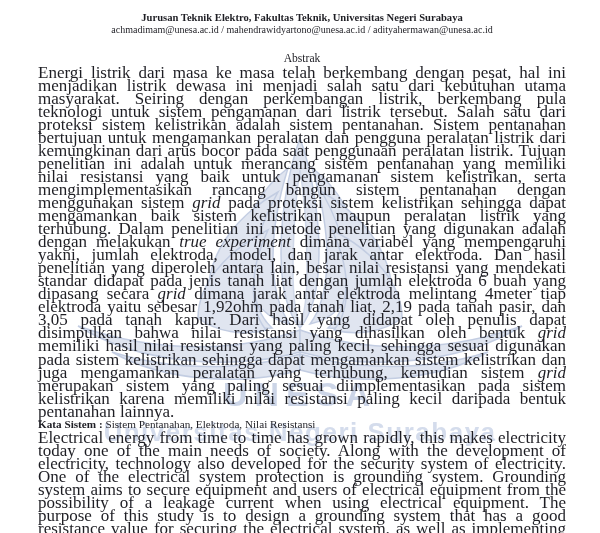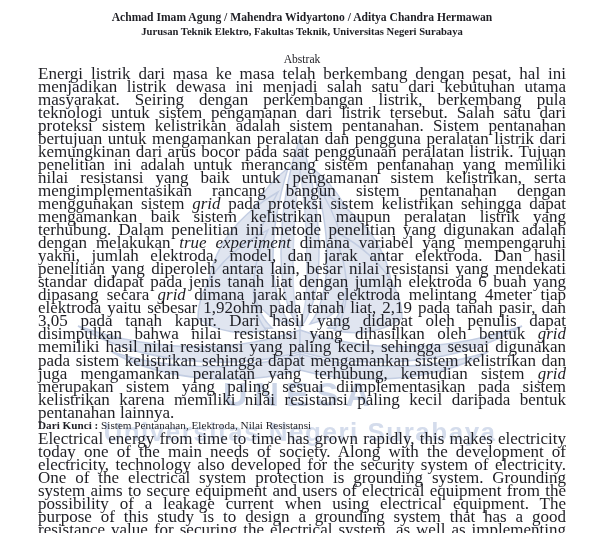--- a/index.html
+++ b/index.html
@@ -101,28 +101,28 @@
     </g>
     <g>
       <text x="300" y="406" text-anchor="middle" font-family="Liberation Sans, sans-serif" font-weight="bold" font-size="34" letter-spacing="7" fill="#bcc8e0" opacity="0.75">UNESA</text>
       <text x="300" y="441" text-anchor="middle" font-family="Liberation Sans, sans-serif" font-weight="bold" font-size="26" letter-spacing="1.5" fill="#c3cee4" opacity="0.7">Universitas Negeri Surabaya</text>
     </g>
   </svg>
 
   <div class="content">
 
     <header class="hdr">
-      <div class="authors">Achmad Imam Agung / Mahendra Widyartono / Aditya Chandra Hermawan</div>
       <div class="affiliation">Jurusan Teknik Elektro, Fakultas Teknik, Universitas Negeri Surabaya</div>
+      <div class="emails">achmadimam@unesa.ac.id / mahendrawidyartono@unesa.ac.id / adityahermawan@unesa.ac.id</div>
     </header>
 
     <section>
       <h2 class="sec-heading abstrak-heading">Abstrak</h2>
       <p class="para"><span>Energi listrik dari masa ke masa telah berkembang dengan pesat, hal ini menjadikan listrik dewasa ini menjadi salah satu dari kebutuhan utama masyarakat. Seiring dengan perkembangan listrik, berkembang pula teknologi untuk sistem pengamanan dari listrik tersebut. Salah satu dari proteksi sistem kelistrikan adalah sistem pentanahan. Sistem pentanahan bertujuan untuk mengamankan peralatan dan pengguna peralatan listrik dari kemungkinan dari arus bocor pada saat penggunaan peralatan listrik. Tujuan penelitian ini adalah untuk merancang sistem pentanahan yang memiliki nilai resistansi yang baik untuk pengamanan sistem kelistrikan, serta mengimplementasikan rancang bangun  sistem pentanahan dengan menggunakan sistem </span><span class="it">grid</span><span> pada proteksi sistem kelistrikan sehingga dapat mengamankan baik sistem kelistrikan maupun peralatan listrik yang terhubung. Dalam penelitian ini metode penelitian yang digunakan adalah dengan melakukan </span><span class="it">true experiment</span><span> dimana variabel yang mempengaruhi yakni, jumlah elektroda, model, dan jarak antar elektroda. Dan hasil penelitian yang diperoleh antara lain, besar nilai resistansi yang mendekati standar didapat pada jenis tanah liat dengan jumlah elektroda 6 buah yang dipasang secara </span><span class="it">grid</span><span> dimana jarak antar elektroda melintang 4meter tiap elektroda yaitu sebesar 1,92ohm pada tanah liat, 2,19 pada tanah pasir, dan 3,05 pada tanah kapur. Dari hasil yang didapat oleh penulis dapat disimpulkan bahwa nilai resistansi yang dihasilkan oleh bentuk </span><span class="it">grid</span><span> memiliki hasil nilai resistansi yang paling kecil, sehingga sesuai digunakan pada sistem kelistrikan sehingga dapat mengamankan sistem kelistrikan dan juga mengamankan peralatan yang terhubung, kemudian sistem </span><span class="it">grid</span><span> merupakan sistem yang paling sesuai diimplementasikan pada sistem kelistrikan karena memiliki nilai resistansi paling kecil daripada bentuk pentanahan lainnya.</span></p>
-      <p class="keywords-line"><span class="bd">Dari Kunci : </span><span>Sistem Pentanahan, Elektroda, Nilai Resistansi</span></p>
+      <p class="keywords-line"><span class="bd">Kata Sistem : </span><span>Sistem Pentanahan, Elektroda, Nilai Resistansi</span></p>
     </section>
 
     <section>
       <p class="para"><span>Electrical energy from time to time has grown rapidly, this makes electricity today one of the main needs of society. Along with the development of electricity, technology also developed for the security system of electricity. One of the electrical system protection is grounding system. Grounding system aims to secure equipment and users of electrical equipment from the possibility of a leakage current when using electrical equipment. The purpose of this study is to design a grounding system that has a good resistance value for securing the electrical system, as well as implementing the design of the grounding system by using a grid system on the protection of the electrical system so that it can secure both the electrical system and the connected electrical equipment. In this research the research method used is to do a true experiment where the variables that influence are, the number of electrodes, the model, and the distance between the electrodes. And the research results obtained include, the value of resistance approaching the standard obtained in the type of clay with the number of electrodes 6 pieces mounted in a grid where the distance between the electrodes crosswise 4 meters per electrode is equal to 1.92ohm in clay, 2.19 in soil sand, and 3.05 in lime soil. From the results obtained by the author, it can be concluded that the value of resistance produced by the grid form has the lowest resistance value, so that it is suitable for use in electrical systems</span></p>
     </section>
 
   </div>
 </div>
 
 </body></html>

